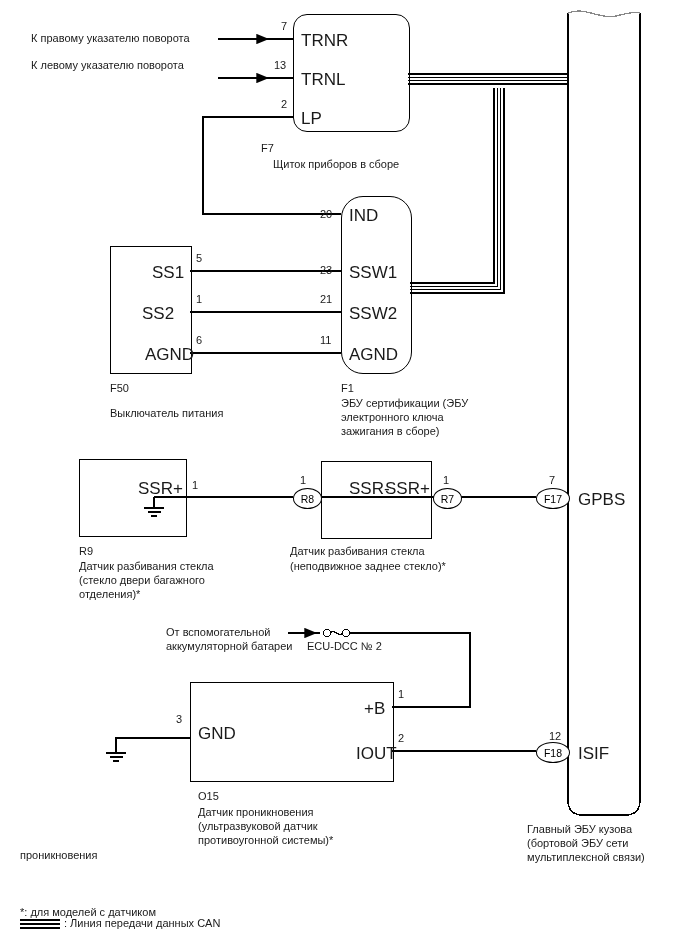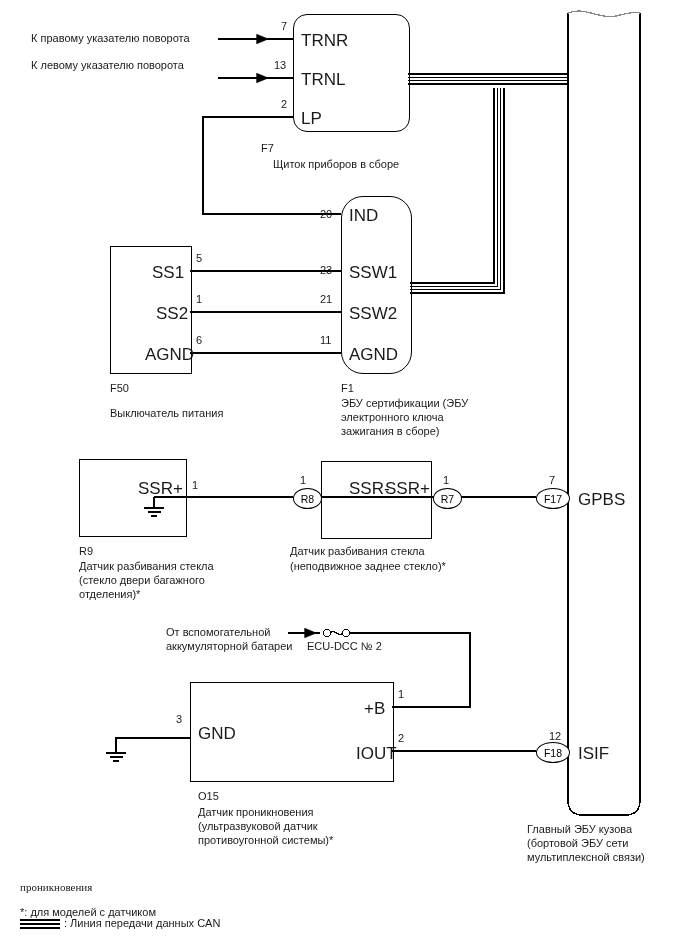--- a/index.html
+++ b/index.html
@@ -153,21 +153,21 @@
   <div class="num" style="left:320px;top:334px;">11</div>
 
   <div class="cap" style="left:341px;top:381px;">F1</div>
   <div class="cap" style="left:341px;top:396px;">ЭБУ сертификации (ЭБУ</div>
   <div class="cap" style="left:341px;top:410px;">электронного ключа</div>
   <div class="cap" style="left:341px;top:424px;">зажигания в сборе)</div>
 
   <div class="pin" style="left:152px;top:263px;">SS1</div>
   <div class="num" style="left:196px;top:252px;">5</div>
 
-  <div class="pin" style="left:156px;top:304px;">SS2</div>
+  <div class="pin" style="left:142px;top:304px;">SS2</div>
   <div class="num" style="left:196px;top:293px;">1</div>
 
   <div class="pin" style="left:145px;top:345px;">AGND</div>
   <div class="num" style="left:196px;top:334px;">6</div>
 
   <div class="cap" style="left:110px;top:381px;text-align:right;">F50</div>
   <div class="cap" style="left:110px;top:406px;">Выключатель питания</div>
 
   <div class="pin" style="left:138px;top:479px;">SSR+</div>
   <div class="num" style="left:192px;top:479px;">1</div>
@@ -205,16 +205,16 @@
   <div class="cap" style="left:198px;top:833px;">противоугонной системы)*</div>
 
   <div class="pin" style="left:578px;top:490px;">GPBS</div>
   <div class="pin" style="left:578px;top:744px;">ISIF</div>
 
   <div class="cap" style="left:527px;top:822px;">Главный ЭБУ кузова</div>
   <div class="cap" style="left:527px;top:836px;">(бортовой ЭБУ сети</div>
   <div class="cap" style="left:527px;top:850px;">мультиплексной связи)</div>
 
   <div class="cap" style="left:20px;top:905px;">*: для моделей с датчиком</div>
-  <div class="cap" style="left:20px;top:880px;font-family:Liberation Serif, serif;">проникновения</div>
+  <div class="cap" style="left:20px;top:848px;">проникновения</div>
   <div class="cap" style="left:64px;top:916px;">: Линия передачи данных CAN</div>
 
 </div>
 
 </body></html>

